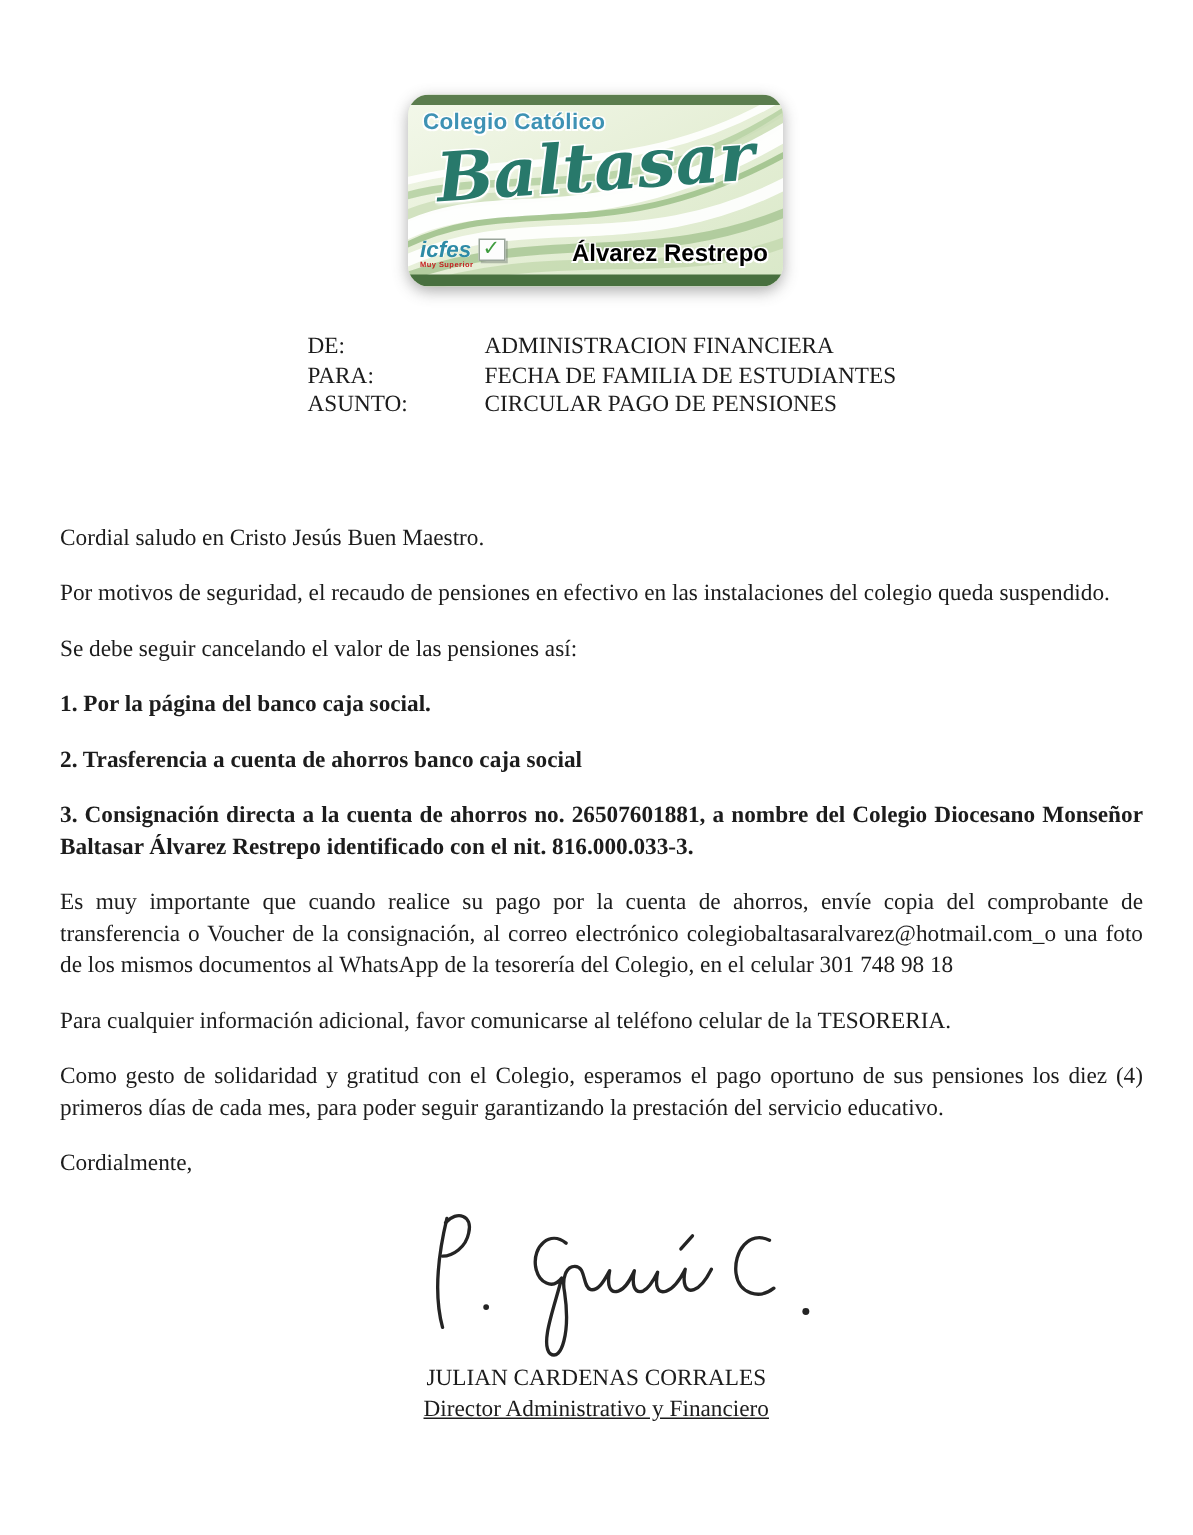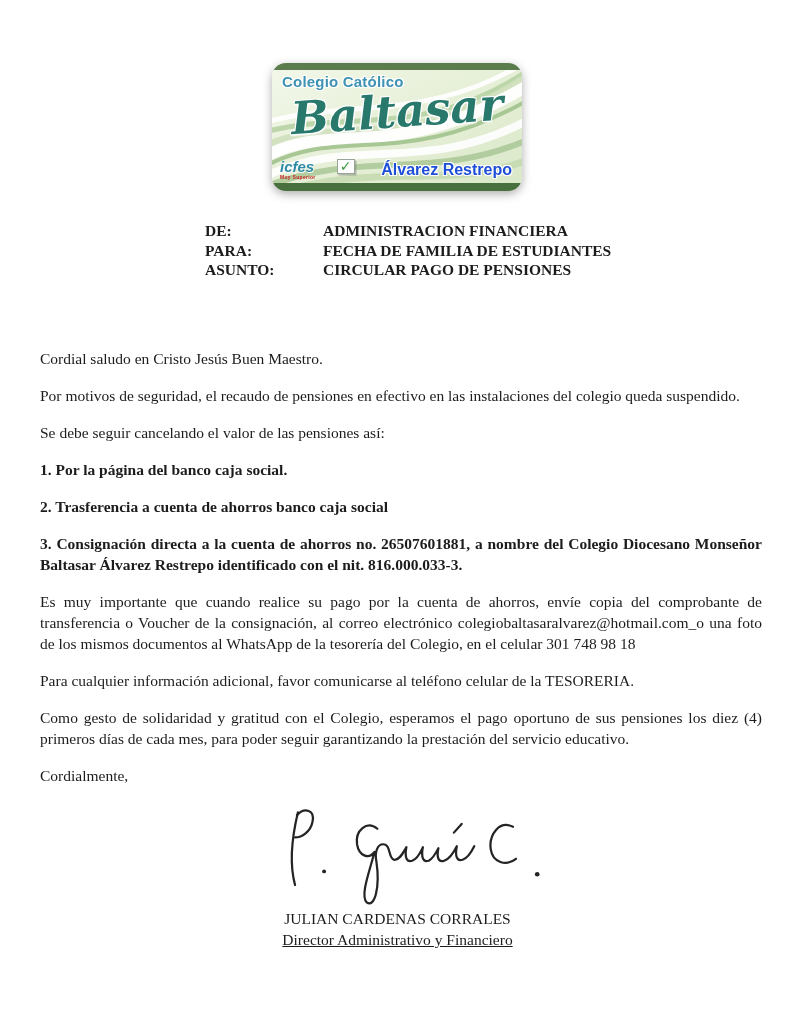--- a/index.html
+++ b/index.html
@@ -39,26 +39,26 @@
     font-style: italic; font-weight: bold;
     font-size: 45px; line-height: 1;
     color: #28796b;
     transform: rotate(-4deg);
     text-shadow: -1px -1px 0 #fff, 1px -1px 0 #fff, -1px 1px 0 #fff, 1px 1px 0 #fff, 0 2px 2px rgba(255,255,255,0.8);
   }
   .logo-surname {
     position: absolute; bottom: 12px; right: 10px;
     font-family: "Liberation Sans", sans-serif;
     font-weight: bold; font-size: 16px;
-    color: #1d4ed8;
+    color: #000000;
     text-shadow: -1px -1px 0 #fff, 1px -1px 0 #fff, -1px 1px 0 #fff, 1px 1px 0 #fff;
   }
   .icfes-badge {
     position: absolute; left: 8px; bottom: 10px;
-    display: flex; align-items: flex-start; gap: 21px;
+    display: flex; align-items: flex-start; gap: 3px;
   }
   .icfes-text { display: flex; flex-direction: column; }
   .icfes-word {
     font-family: "Liberation Sans", sans-serif;
     font-style: italic; font-weight: bold;
     font-size: 15px; line-height: 1;
     color: #2e8ba6;
     text-shadow: 0.5px 0.5px 0 #fff;
   }
   .icfes-sub {
@@ -73,21 +73,21 @@
     box-shadow: 1.5px 1.5px 0 rgba(120,130,120,0.5);
     color: #3f9c3f;
     font-family: "DejaVu Sans", sans-serif;
     font-weight: bold; font-size: 14px; line-height: 13px;
     text-align: center;
   }
 
   
   .memo {
     position: absolute; top: 221px; left: 205px;
-    font-size: 15.5px; font-weight: bold; line-height: 19.5px;
+    font-size: 15.5px; font-weight: normal; line-height: 19.5px;
   }
   .memo-row { display: flex; }
   .memo-label { width: 118px; flex: 0 0 118px; }
   .memo-value { white-space: nowrap; }
 
   
   .letter-body {
     position: absolute; top: 336px; left: 40px; right: 33px;
     font-size: 15.5px; line-height: 21px;
   }

